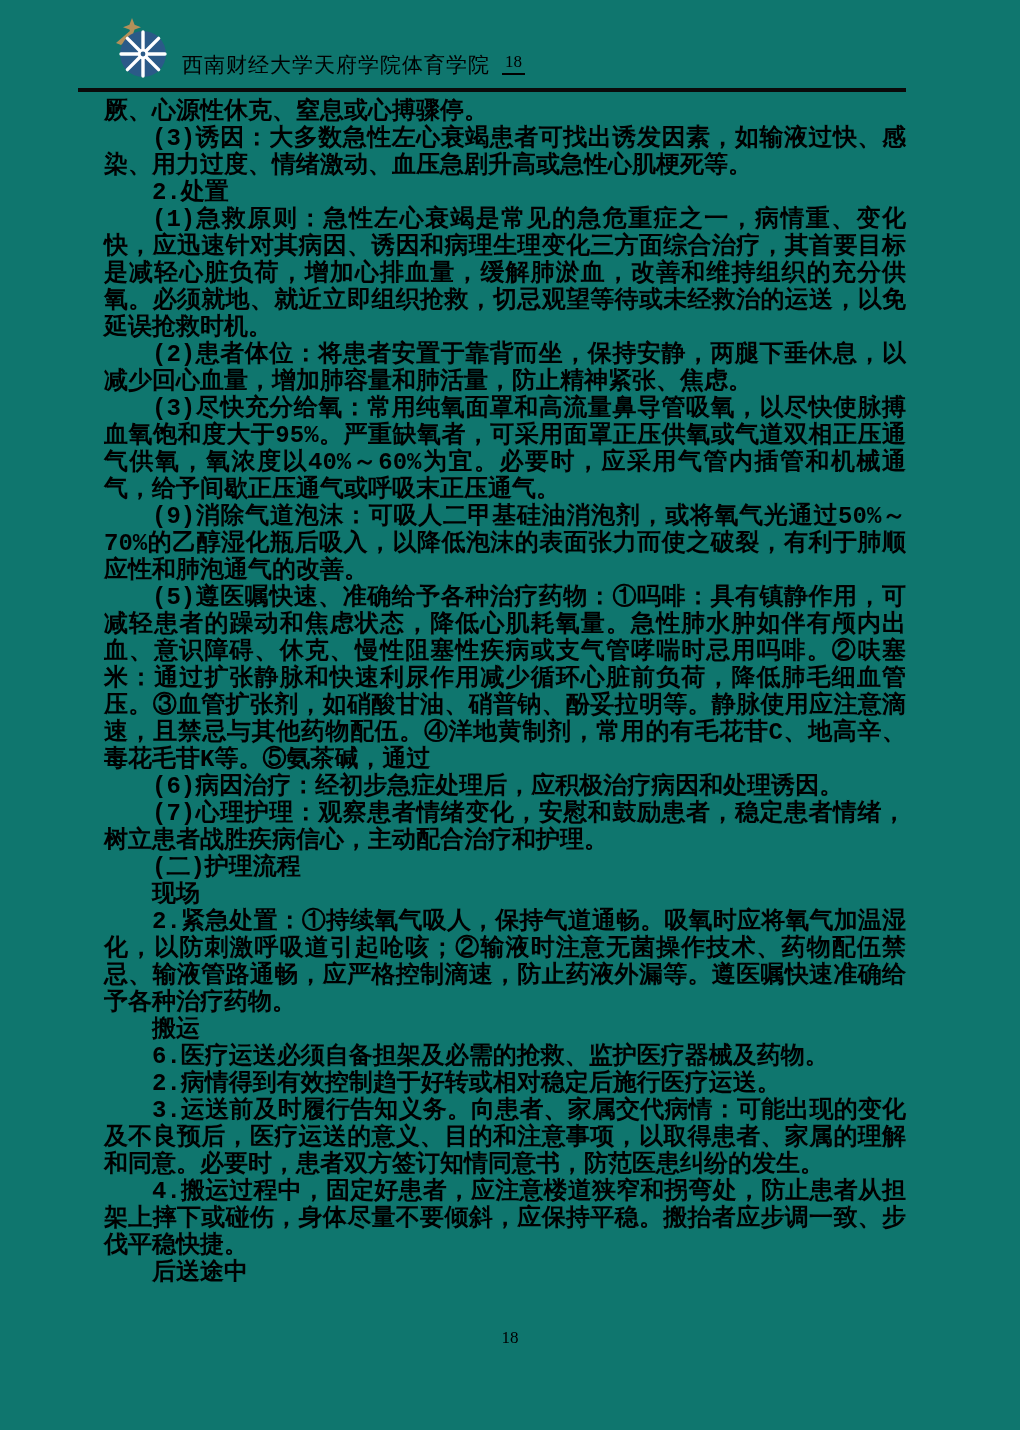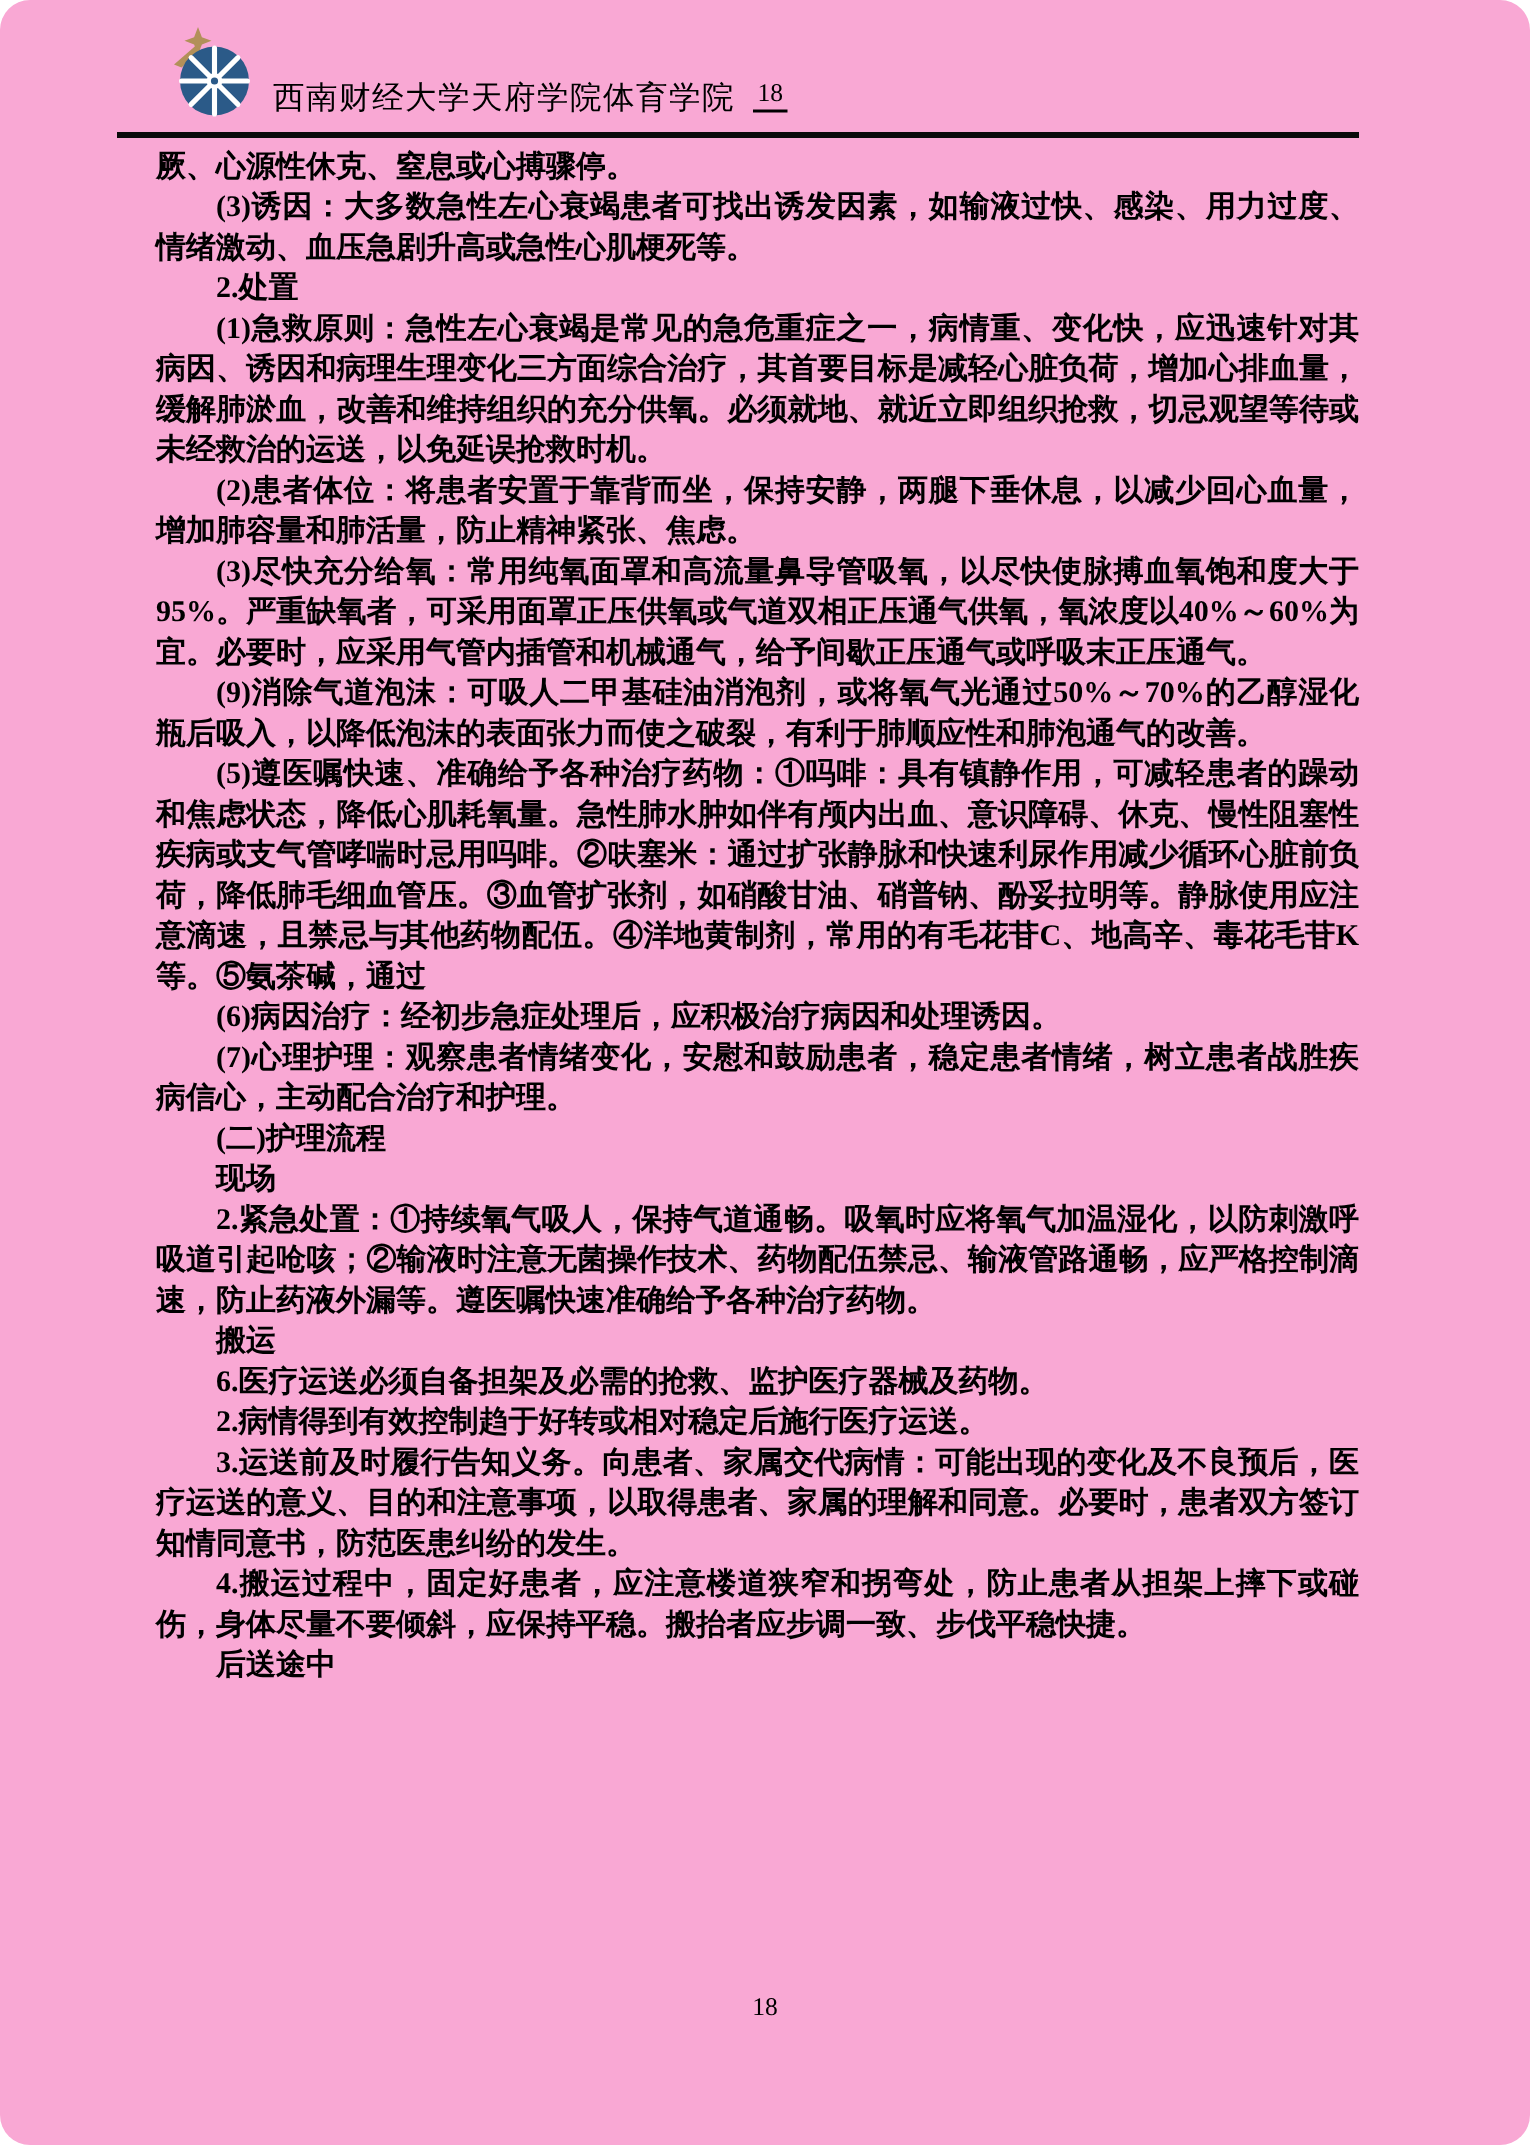--- a/index.html
+++ b/index.html
@@ -1,42 +1,43 @@
 <!DOCTYPE html>
 <html><head>
 <meta charset="utf-8">
 <style>
   html,body{margin:0;padding:0;}
   body{
     width:1020px;height:1430px;background:#ffffff;color:#000;
     font-family:"Liberation Serif","DejaVu Serif",serif;
     position:relative;overflow:hidden;
   }
-  .page{position:absolute;inset:0;background:#f9a8d4;border-radius:20px;}
+  .page{position:absolute;inset:0;background:#0f766e;}
 
   
   .header{
     position:absolute;left:78px;top:18px;width:828px;height:70px;
     border-bottom:4px solid #0a0a0a;
   }
   .logo{position:absolute;left:34px;top:0px;width:58px;height:60px;}
   .inst-title{
     position:absolute;left:104px;top:33px;
     font-size:21px;letter-spacing:1px;font-weight:400;white-space:nowrap;
   }
   .hdr-pagenum{
     position:absolute;left:424px;top:34px;
     font-size:17px;border-bottom:2px solid #000;padding:0 3px 1px 3px;
   }
 
   
   .content{
     position:absolute;left:104px;top:98px;width:802px;
-    font-size:20px;line-height:27px;font-weight:700;
+    font-size:24px;line-height:27px;font-weight:700;
     text-align:justify;
+    font-family:Liberation Mono, monospace;
   }
   .content p{margin:0;}
   .ind{text-indent:2em;}
   .gap-s{margin-top:19px;}
   .gap-l{margin-top:27px;}
 
   
   .footer{
     position:absolute;left:0;top:1328px;width:100%;
     text-align:center;font-size:17px;font-weight:400;

